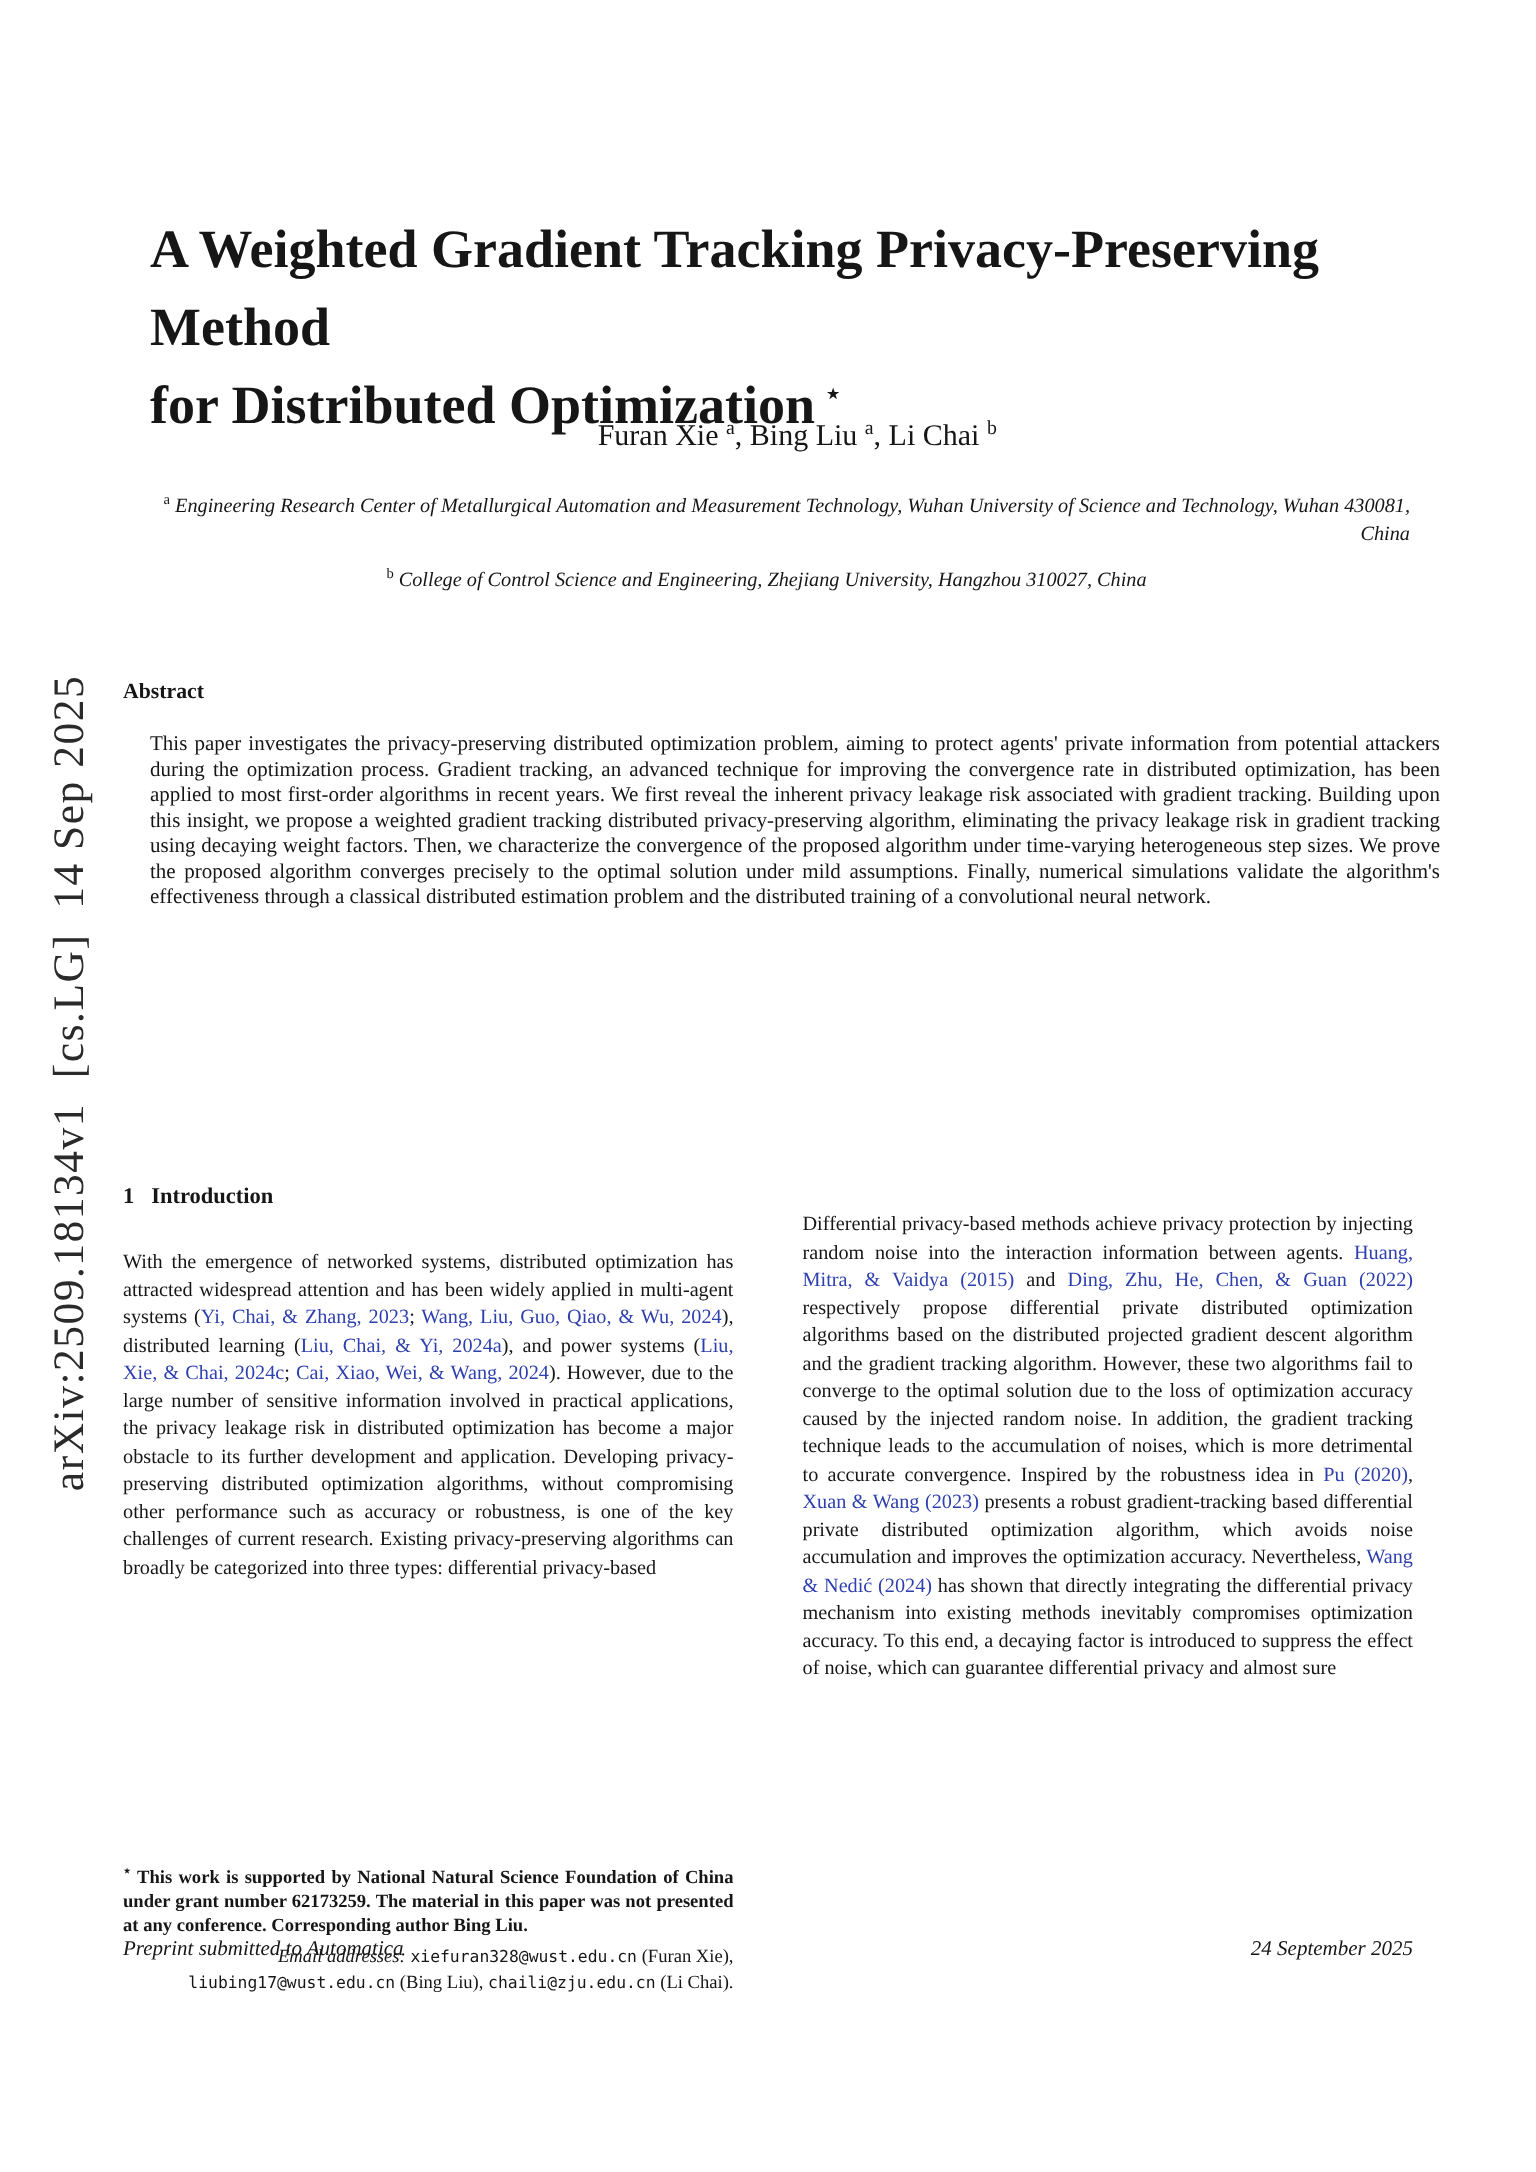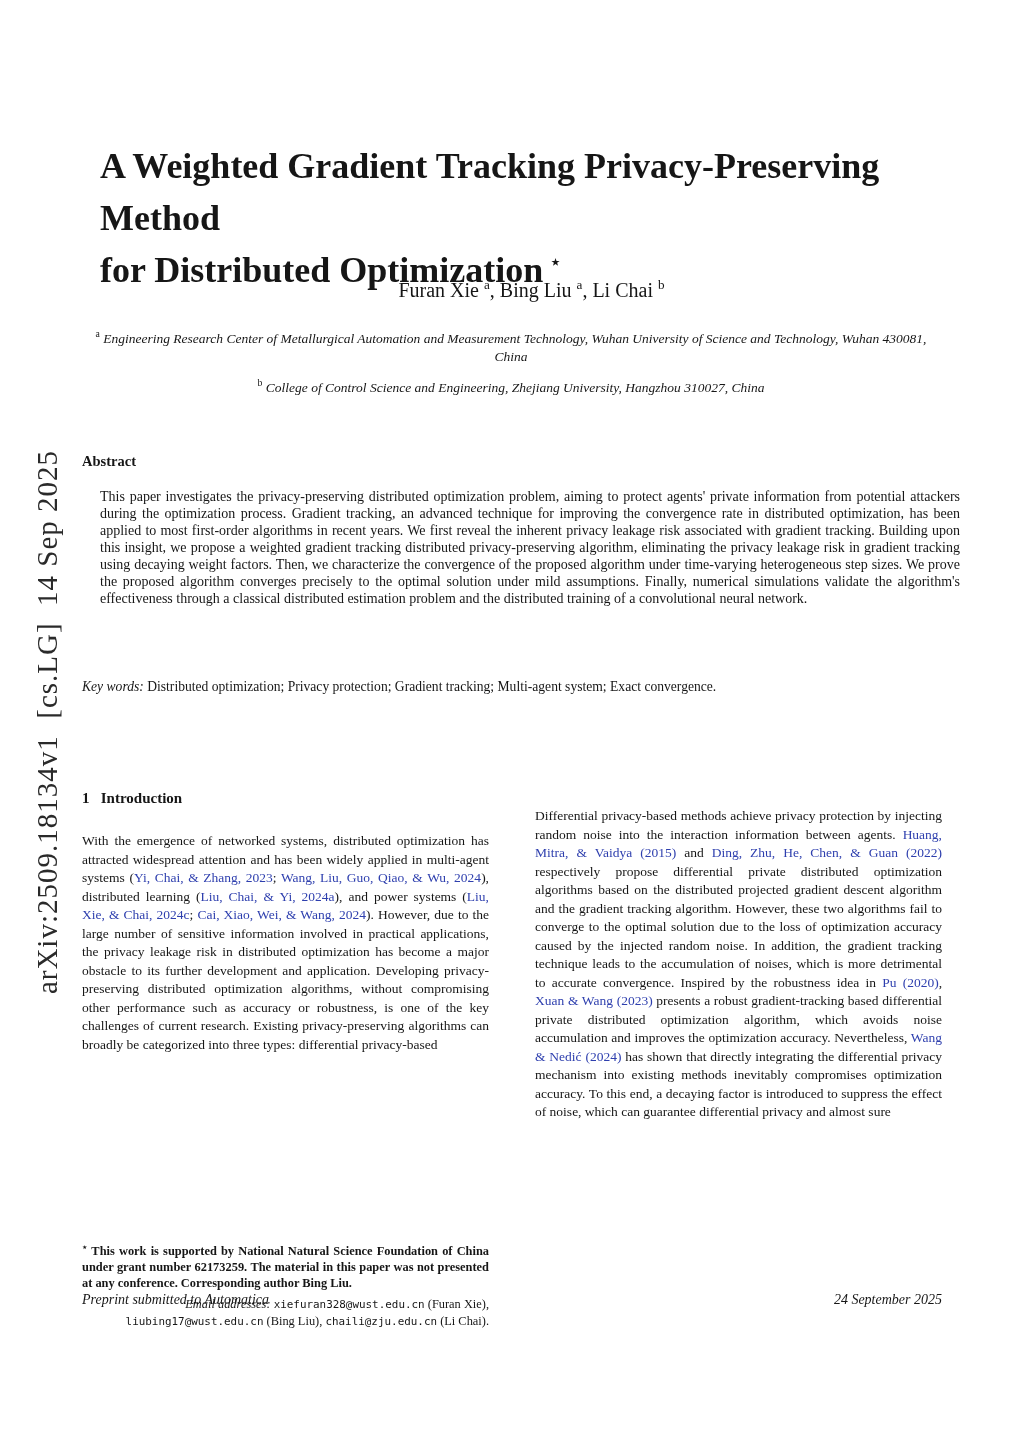--- a/index.html
+++ b/index.html
@@ -19,21 +19,21 @@
     font-size:36px; font-weight:700; line-height:1.45;
     white-space:pre-line;
   }
   .title .seg-sup { font-size:0.6em; vertical-align:super; font-weight:400; }
 
   .authors { position:absolute; top:277px; left:0; right:0; text-align:center; font-size:20px;padding-left:39px; }
   .authors .seg-sup { font-size:0.66em; vertical-align:super; }
 
   .affil { position:absolute; left:82px; right:84px; text-align:center; font-style:italic; font-size:13.5px; line-height:1.4; }
   .affil .seg-sup { font-style:normal; font-size:0.72em; vertical-align:super; }
-  .affil-a { top:327px; }
+  .affil-a { top:327px;text-align:right; }
   .affil-b { top:376px; }
 
   .abstract-heading { position:absolute; top:453px; left:82px; font-weight:700; font-size:14.5px; }
   .abstract-body {
     position:absolute; top:488px; left:82px; width:860px;
     font-size:14px; line-height:17px; text-align:justify;margin-left:18px;
   }
   .keywords { position:absolute; top:678px; left:82px; width:860px; font-size:13.6px; line-height:17px; }
 
   .columns { position:absolute; top:742px; left:82px; width:860px; display:flex; gap:46px; }
@@ -67,21 +67,20 @@
 for Distributed Optimization</span><span class="seg-sup"> ⋆</span></h1>
 
   <div class="authors"><span>Furan Xie </span><span class="seg-sup">a</span><span>, Bing Liu </span><span class="seg-sup">a</span><span>, Li Chai </span><span class="seg-sup">b</span></div>
 
   <div class="affil affil-a"><span class="seg-sup">a</span><span> Engineering Research Center of Metallurgical Automation and Measurement Technology, Wuhan University of Science and Technology, Wuhan 430081, China</span></div>
   <div class="affil affil-b"><span class="seg-sup">b</span><span> College of Control Science and Engineering, Zhejiang University, Hangzhou 310027, China</span></div>
 
   <div class="abstract-heading">Abstract</div>
   <div class="abstract-body">This paper investigates the privacy-preserving distributed optimization problem, aiming to protect agents' private information from potential attackers during the optimization process. Gradient tracking, an advanced technique for improving the convergence rate in distributed optimization, has been applied to most first-order algorithms in recent years. We first reveal the inherent privacy leakage risk associated with gradient tracking. Building upon this insight, we propose a weighted gradient tracking distributed privacy-preserving algorithm, eliminating the privacy leakage risk in gradient tracking using decaying weight factors. Then, we characterize the convergence of the proposed algorithm under time-varying heterogeneous step sizes. We prove the proposed algorithm converges precisely to the optimal solution under mild assumptions. Finally, numerical simulations validate the algorithm's effectiveness through a classical distributed estimation problem and the distributed training of a convolutional neural network.</div>
 
-  <div class="keywords"><span class="seg-italic">Key words:  </span><span>Distributed optimization; Privacy protection; Gradient tracking; Multi-agent system; Exact convergence.</span></div>
 
   <div class="columns">
     <div class="col">
       <div class="section-heading">1   Introduction</div>
       <p class="body-text"><span>With the emergence of networked systems, distributed optimization has attracted widespread attention and has been widely applied in multi-agent systems (</span><span class="seg-link">Yi, Chai, &amp; Zhang, 2023</span><span>; </span><span class="seg-link">Wang, Liu, Guo, Qiao, &amp; Wu, 2024</span><span>), distributed learning (</span><span class="seg-link">Liu, Chai, &amp; Yi, 2024a</span><span>), and power systems (</span><span class="seg-link">Liu, Xie, &amp; Chai, 2024c</span><span>; </span><span class="seg-link">Cai, Xiao, Wei, &amp; Wang, 2024</span><span>). However, due to the large number of sensitive information involved in practical applications, the privacy leakage risk in distributed optimization has become a major obstacle to its further development and application. Developing privacy-preserving distributed optimization algorithms, without compromising other performance such as accuracy or robustness, is one of the key challenges of current research. Existing privacy-preserving algorithms can broadly be categorized into three types: differential privacy-based</span></p>
       <div class="footnote"><span class="seg-sup">⋆</span><span>  This work is supported by National Natural Science Foundation of China under grant number 62173259. The material in this paper was not presented at any conference. Corresponding author Bing Liu.</span></div>
       <div class="footnote-emails"><span class="seg-italic">Email addresses: </span><span class="seg-mono">xiefuran328@wust.edu.cn</span><span> (Furan Xie), </span><span class="seg-mono">liubing17@wust.edu.cn</span><span> (Bing Liu), </span><span class="seg-mono">chaili@zju.edu.cn</span><span> (Li Chai).</span></div>
     </div>
     <div class="col">
       <p class="body-text para-gap"><span>Differential privacy-based methods achieve privacy protection by injecting random noise into the interaction information between agents. </span><span class="seg-link">Huang, Mitra, &amp; Vaidya (2015)</span><span> and </span><span class="seg-link">Ding, Zhu, He, Chen, &amp; Guan (2022)</span><span> respectively propose differential private distributed optimization algorithms based on the distributed projected gradient descent algorithm and the gradient tracking algorithm. However, these two algorithms fail to converge to the optimal solution due to the loss of optimization accuracy caused by the injected random noise. In addition, the gradient tracking technique leads to the accumulation of noises, which is more detrimental to accurate convergence. Inspired by the robustness idea in </span><span class="seg-link">Pu (2020)</span><span>, </span><span class="seg-link">Xuan &amp; Wang (2023)</span><span> presents a robust gradient-tracking based differential private distributed optimization algorithm, which avoids noise accumulation and improves the optimization accuracy. Nevertheless, </span><span class="seg-link">Wang &amp; Nedić (2024)</span><span> has shown that directly integrating the differential privacy mechanism into existing methods inevitably compromises optimization accuracy. To this end, a decaying factor is introduced to suppress the effect of noise, which can guarantee differential privacy and almost sure</span></p>

